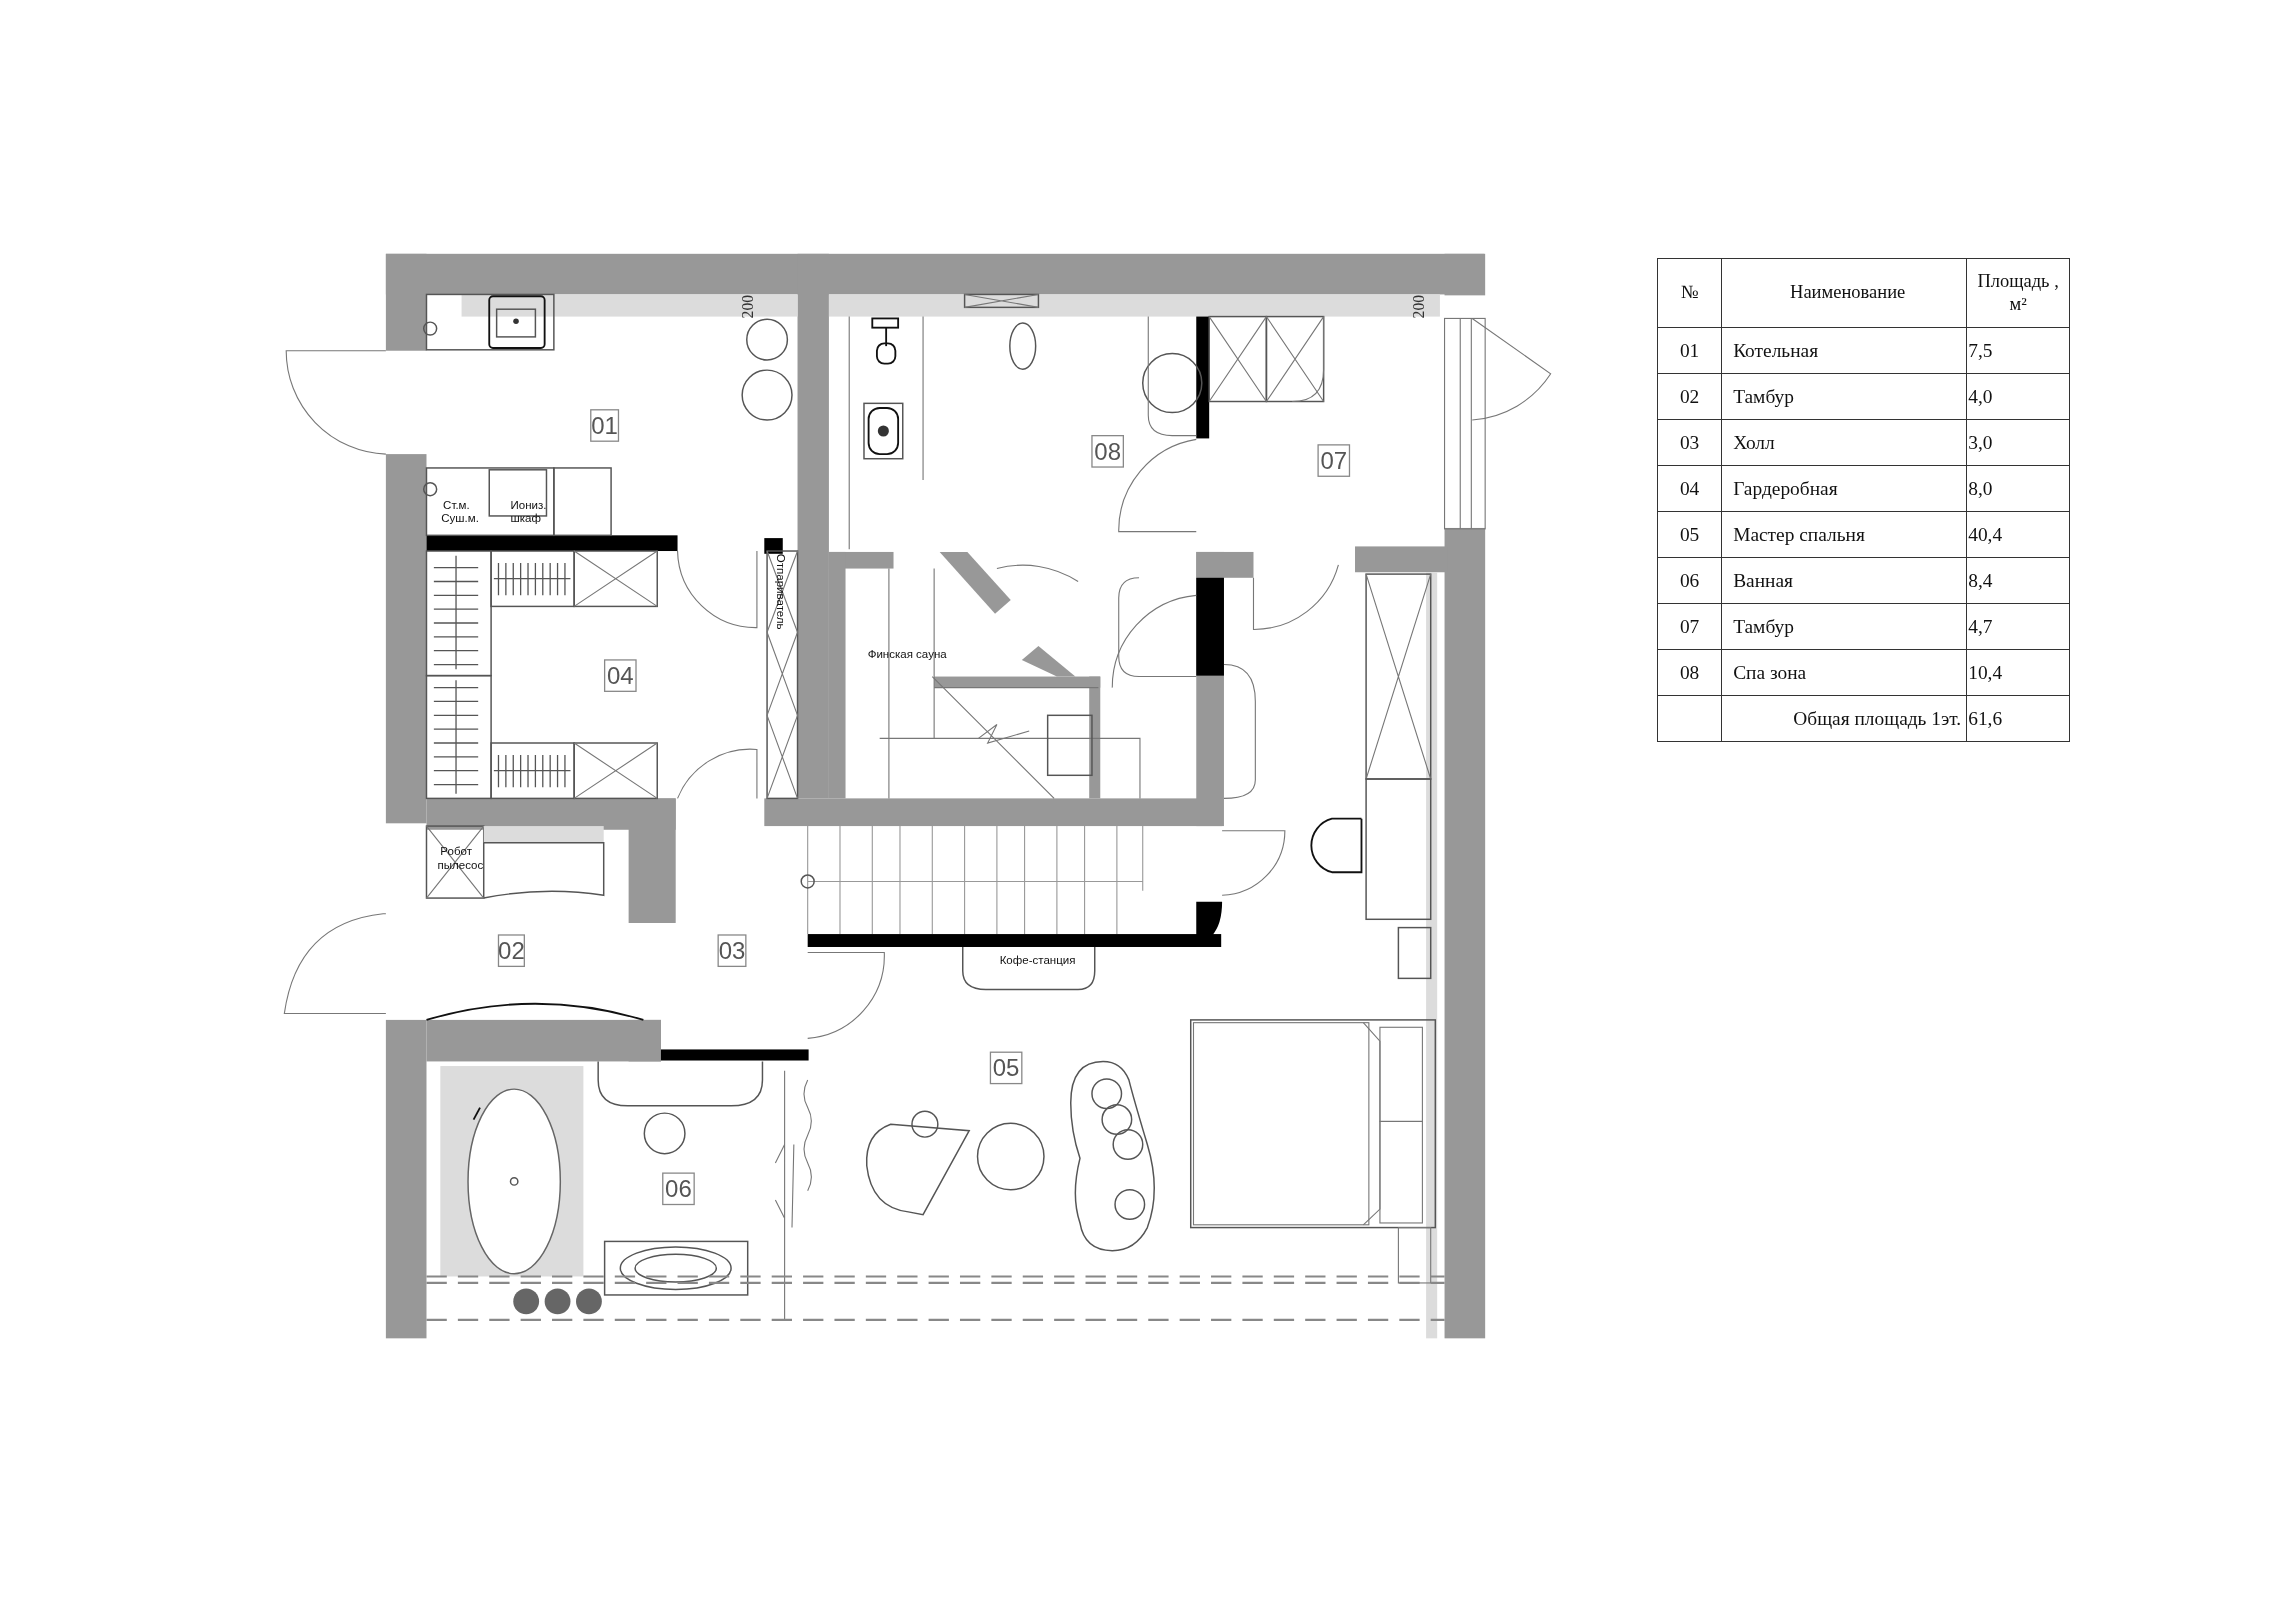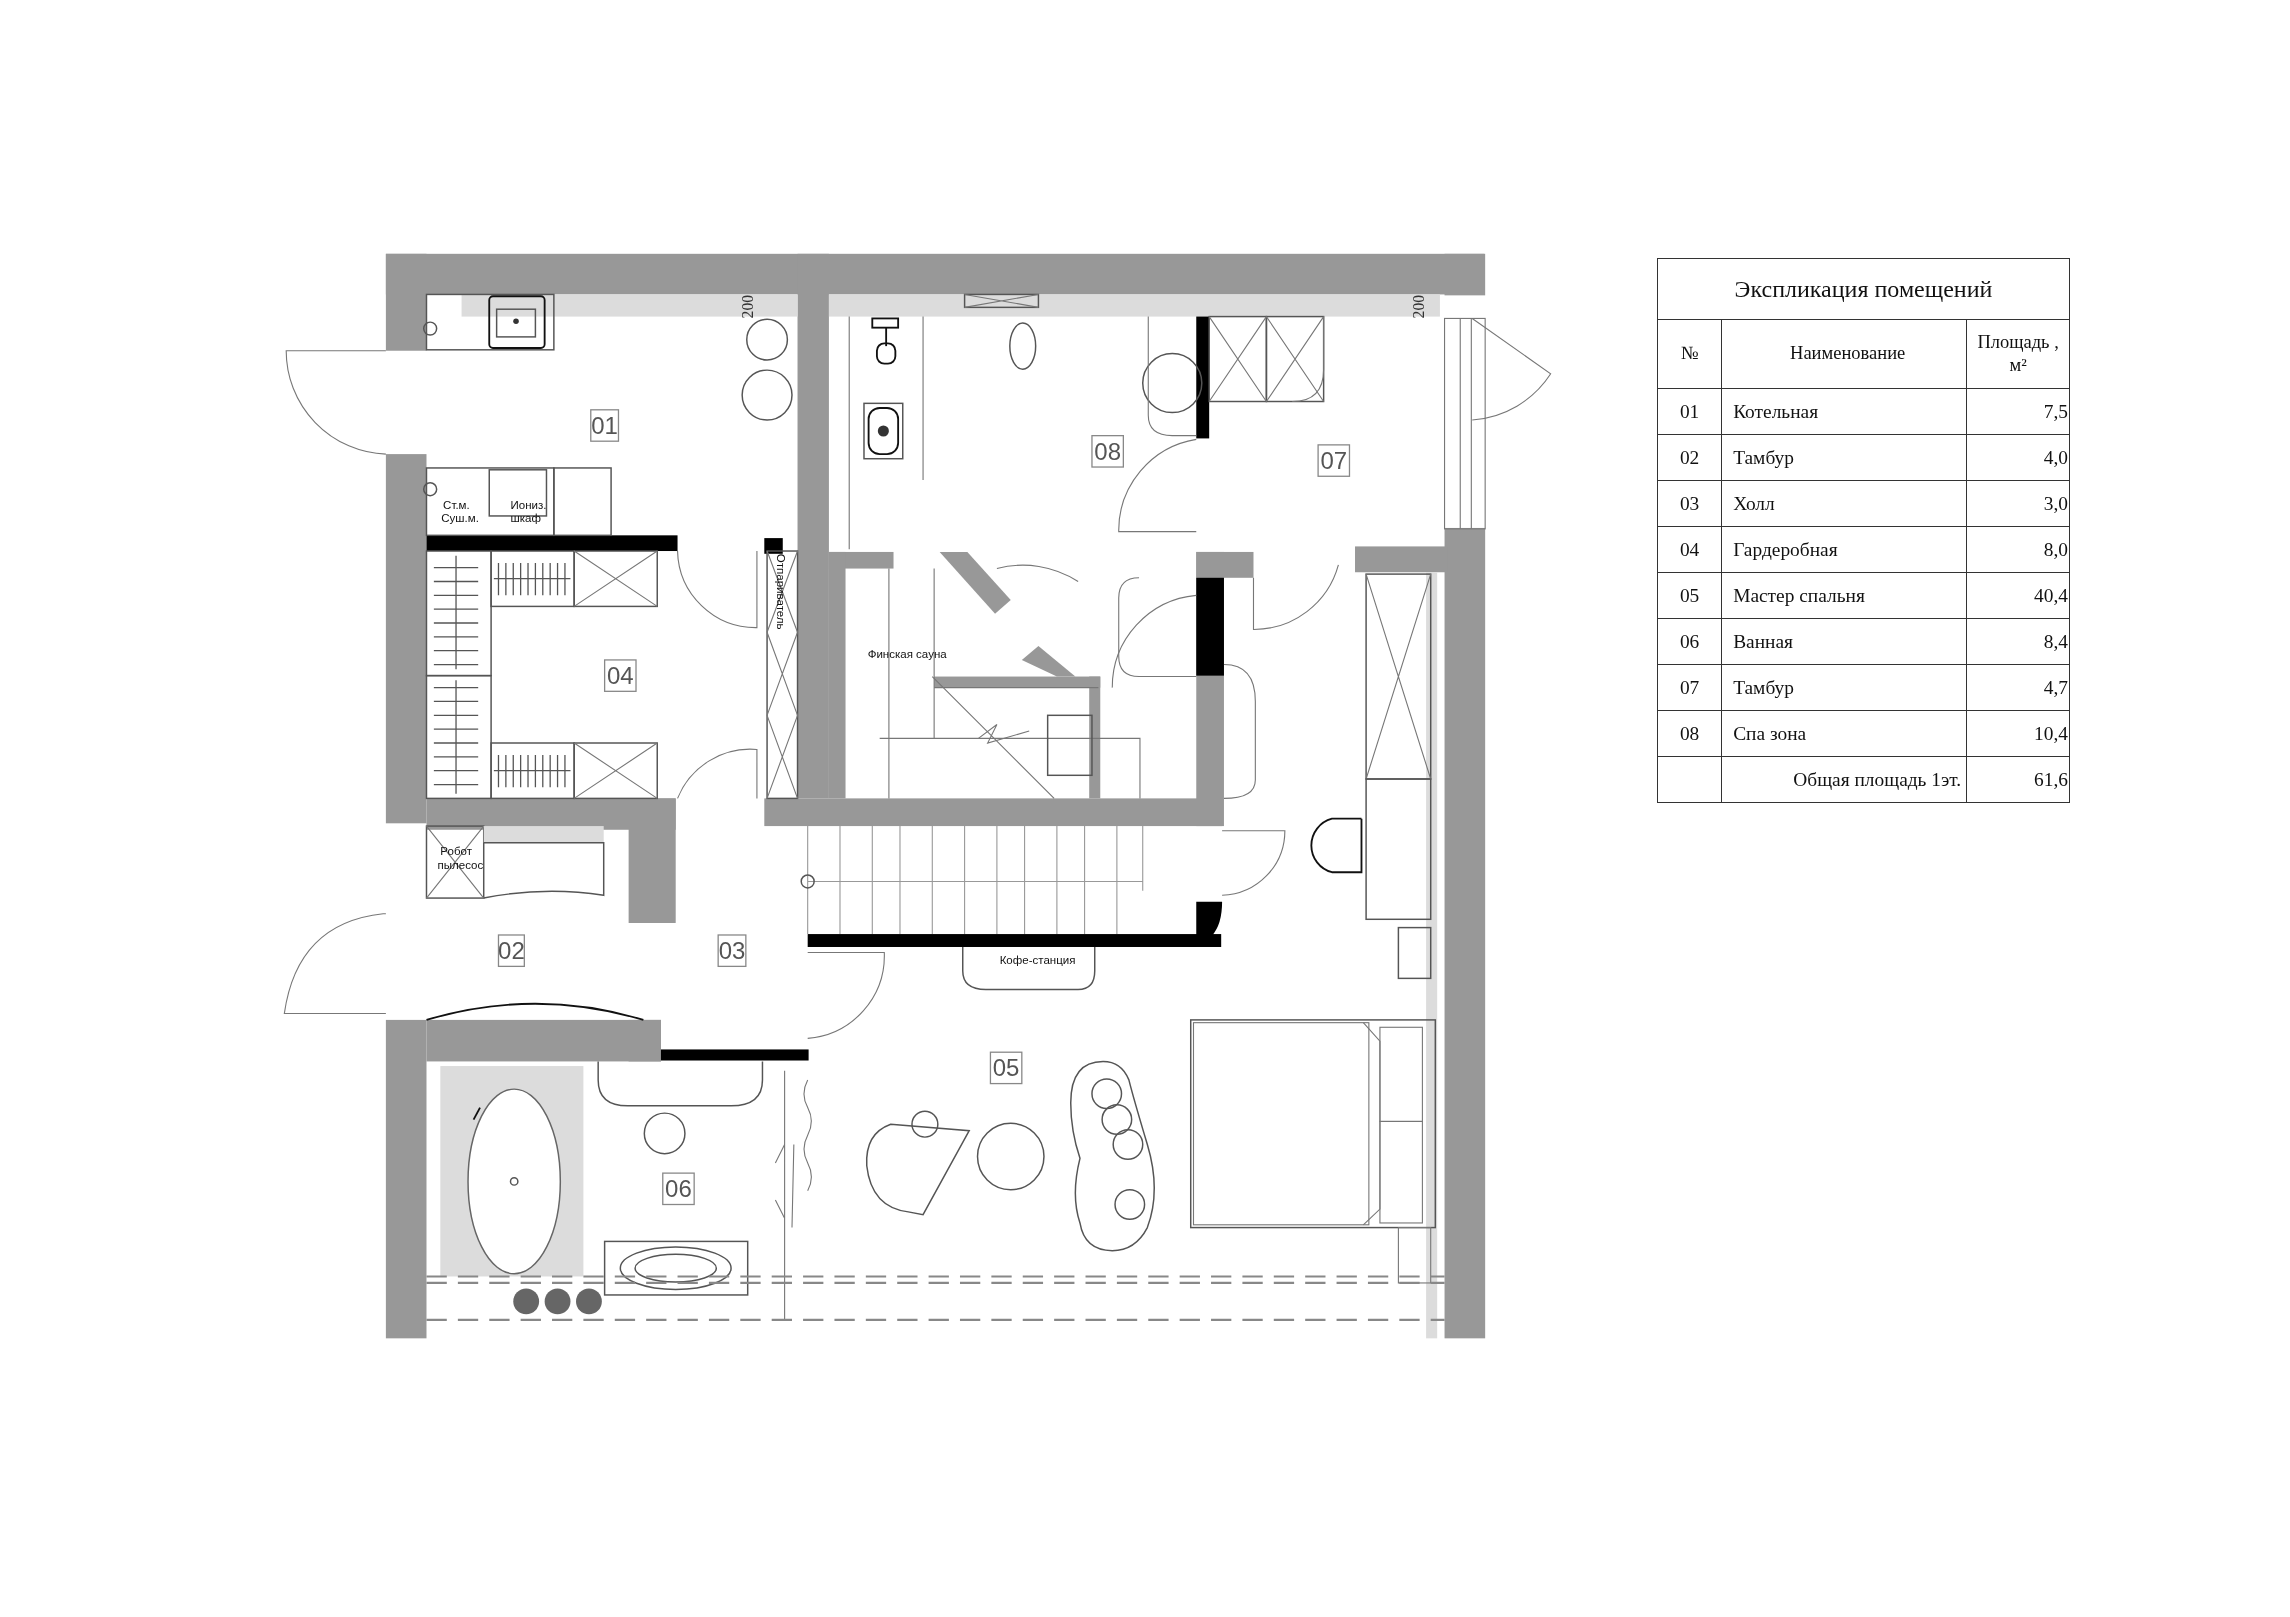--- a/index.html
+++ b/index.html
@@ -17,21 +17,21 @@
   .lbl { font-family: "Liberation Sans", sans-serif; font-size: 12.5px; fill: #111; }
   .dim { font-family: "Liberation Serif", serif; font-size: 17px; fill: #333; }
 
   #expl { position: absolute; left: 1657px; top: 258px; width: 413px; border-collapse: collapse; font-family: "Liberation Serif", serif; color: #111; }
   #expl td, #expl th { border: 1.4px solid #333; font-weight: normal; }
   #expl .title { height: 58px; font-size: 24px; text-align: center; }
   #expl .hdr th { height: 66px; font-size: 18.5px; text-align: center; vertical-align: middle; line-height: 1.25; }
   #expl .row td { height: 43px; font-size: 19.4px; }
   #expl .c-num { width: 66px; text-align: center; }
   #expl .c-name { width: 242px; text-align: left; padding-left: 11px; }
-  #expl .c-area { width: 103px; text-align: right; }
+  #expl .c-area { width: 103px; text-align: left; }
   #expl .total-label { text-align: right; padding-right: 5px; }
 </style>
 </head>
 <body>
 
 <svg id="plan" viewBox="0 0 2482 1753" xmlns="http://www.w3.org/2000/svg">
 
   <g>
     <rect class="wall" x="418" y="275" width="1190" height="44"></rect>
     <rect class="wall" x="418" y="275" width="44" height="105"></rect>
@@ -250,23 +250,20 @@
         <text x="1090" y="1157">05</text>
       </g>
   </g>
 
   <path class="dash" d="M462,1383 H1565 M462,1390 H1565"></path>
   <path class="dash" d="M462,1430 H1565"></path>
 </svg>
 
 <table id="expl">
   <tbody>
-      <tr>
-        <td colspan="3" class="title">Экспликация помещений</td>
-      </tr>
   <tr class="hdr">
     <th class="c-num">№</th>
     <th class="c-name" style="text-align:center;padding-left:8px">Наименование</th>
     <th class="c-area">Площадь , м²</th>
   </tr>
   <tr class="row">
         <td class="c-num">01</td>
         <td class="c-name">Котельная</td>
         <td class="c-area">7,5</td>
       </tr>

